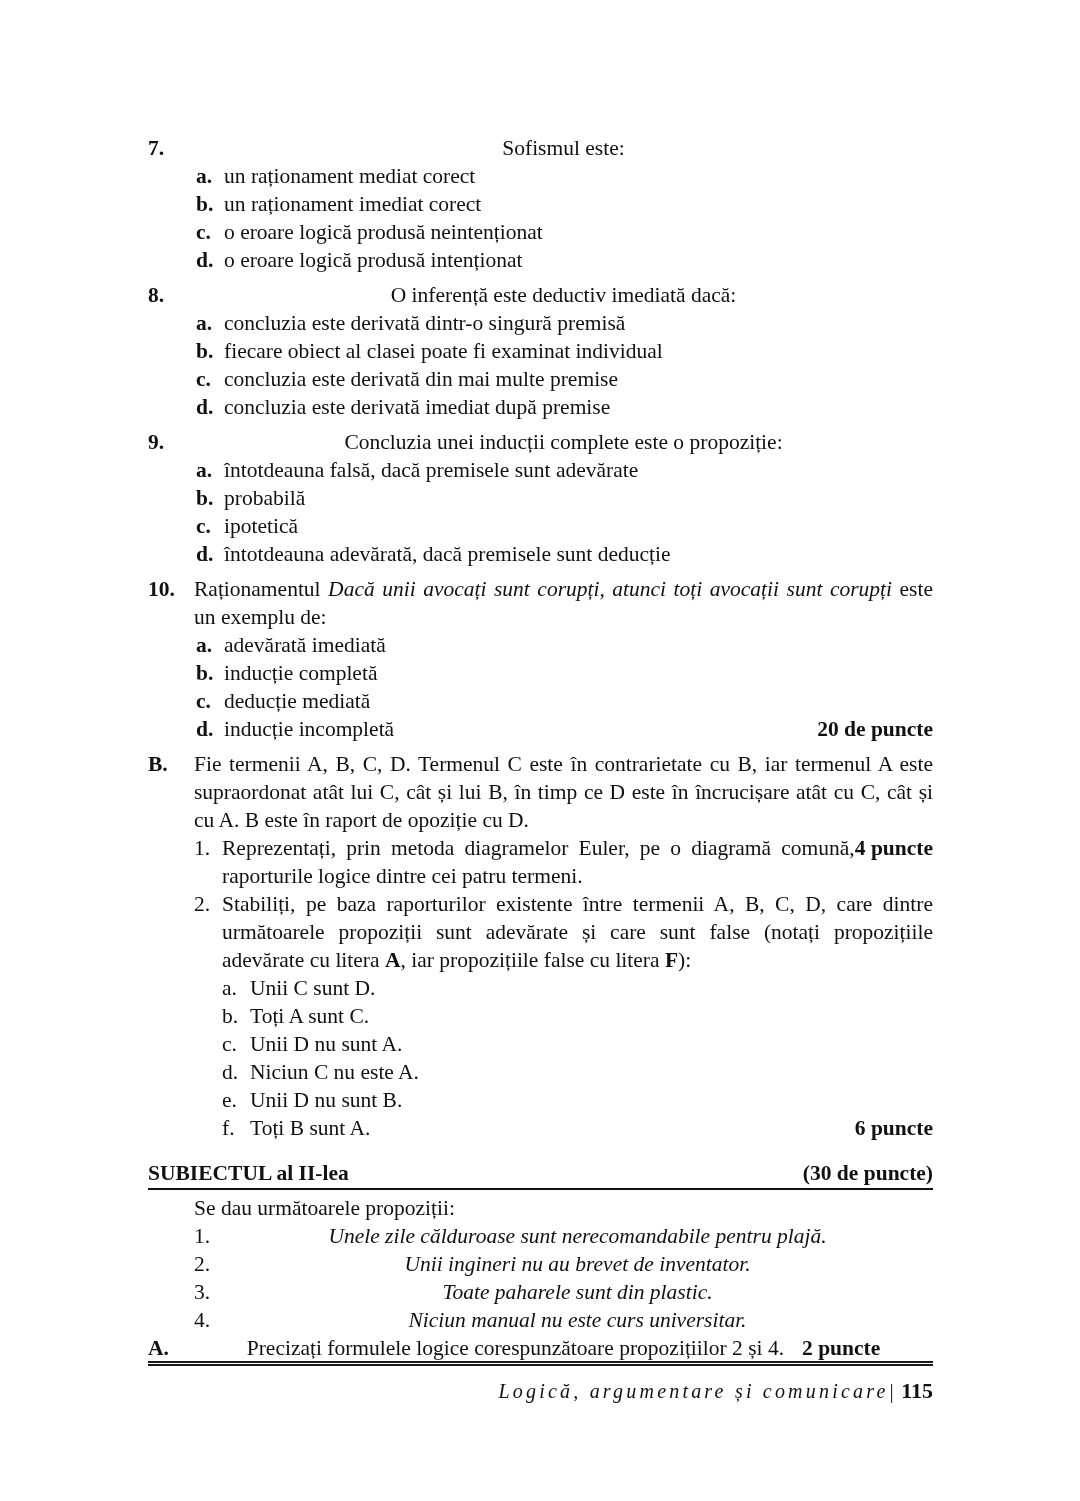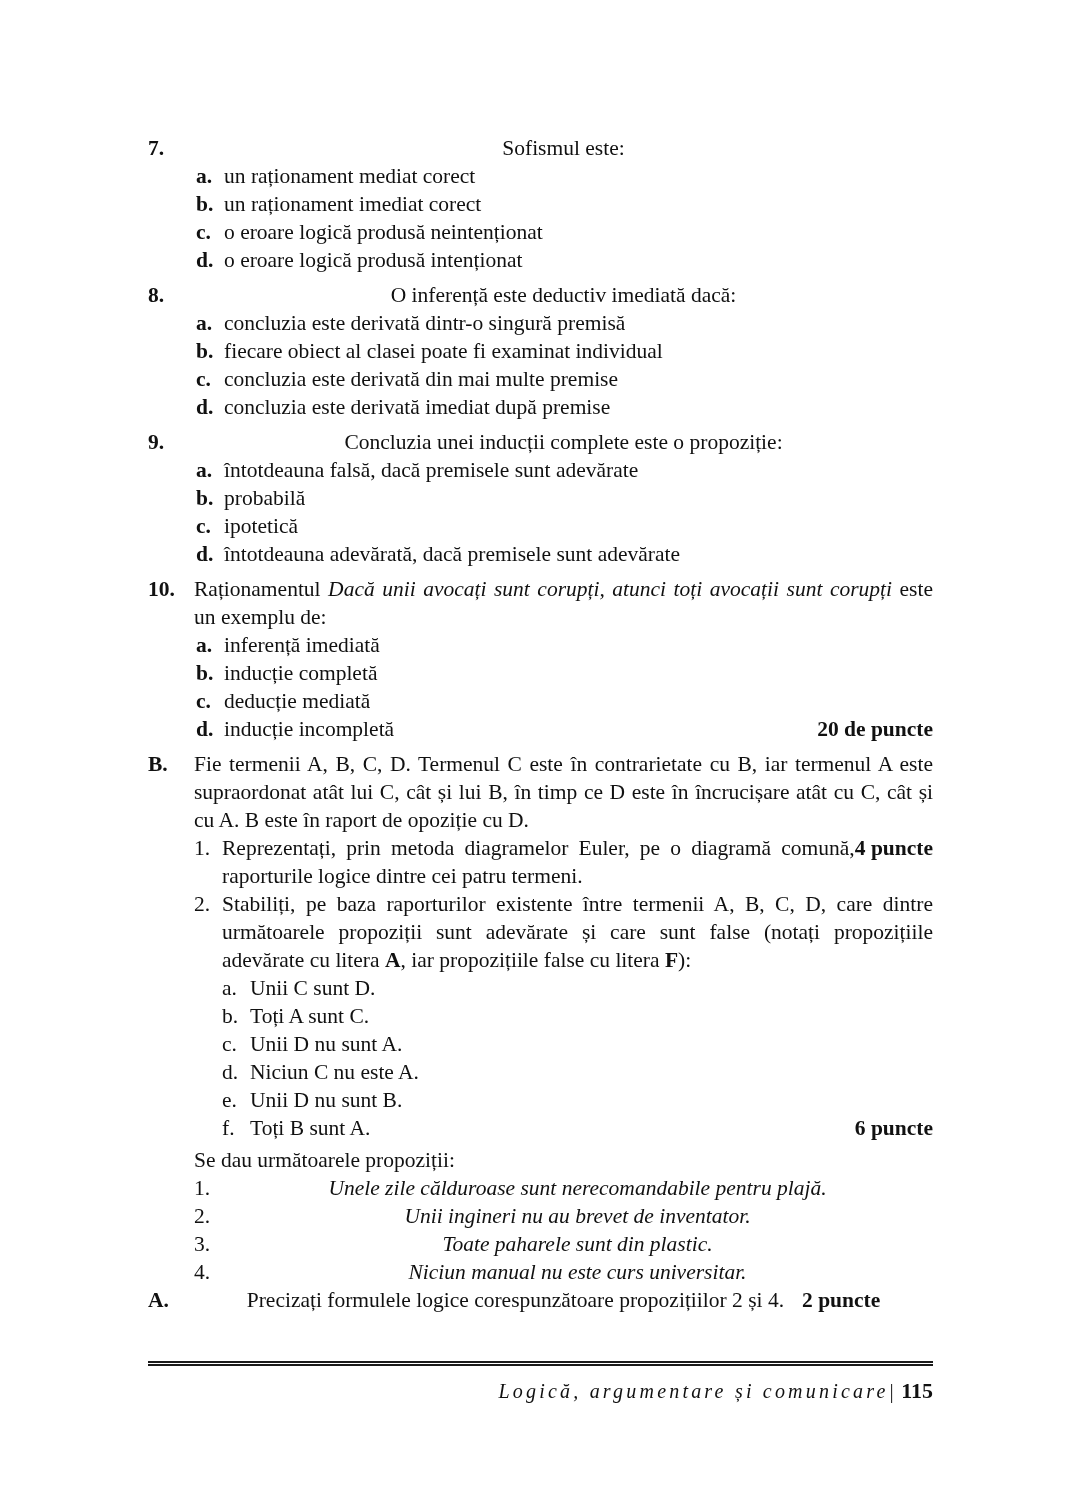--- a/index.html
+++ b/index.html
@@ -235,30 +235,30 @@
     <div class="opt">
       <span class="opt-let">b.</span>
       <span class="opt-txt">probabilă</span>
     </div>
     <div class="opt">
       <span class="opt-let">c.</span>
       <span class="opt-txt">ipotetică</span>
     </div>
     <div class="opt">
       <span class="opt-let">d.</span>
-      <span class="opt-txt">întotdeauna adevărată, dacă premisele sunt adevărate</span>
+      <span class="opt-txt">întotdeauna adevărată, dacă premisele sunt deducție</span>
     </div>
 
     <div class="row gap-q">
       <div class="q-num">10.</div>
       <div class="q-body"><span>Raționamentul </span><span class="it">Dacă unii avocați sunt corupți, atunci toți avocații sunt corupți</span><span> este un exemplu de:</span></div>
     </div>
     <div class="opt">
       <span class="opt-let">a.</span>
-      <span class="opt-txt">inferență imediată</span>
+      <span class="opt-txt">adevărată imediată</span>
     </div>
     <div class="opt">
       <span class="opt-let">b.</span>
       <span class="opt-txt">inducție completă</span>
     </div>
     <div class="opt">
       <span class="opt-let">c.</span>
       <span class="opt-txt">deducție mediată</span>
     </div>
     <div class="opt">
@@ -299,20 +299,24 @@
     </div>
     <div class="sublet-row">
       <span class="sublet">e.</span>
       <span class="sublet-txt">Unii D nu sunt B.</span>
     </div>
     <div class="sublet-row">
       <span class="sublet">f.</span>
       <span class="sublet-txt"><span class="points-right">6 puncte</span><span>Toți B sunt A.</span></span>
     </div>
 
+    <div class="subject-head">
+      <span>SUBIECTUL al II-lea</span>
+      <span>(30 de puncte)</span>
+    </div>
 
     <div class="plain-indent gap-sm">Se dau următoarele propoziții:</div>
 
     <div class="subnum-row">
       <span class="subnum">1.</span>
       <span class="subtxt nojust it">Unele zile călduroase sunt nerecomandabile pentru plajă.</span>
     </div>
     <div class="subnum-row">
       <span class="subnum">2.</span>
       <span class="subtxt nojust it">Unii ingineri nu au brevet de inventator.</span>

